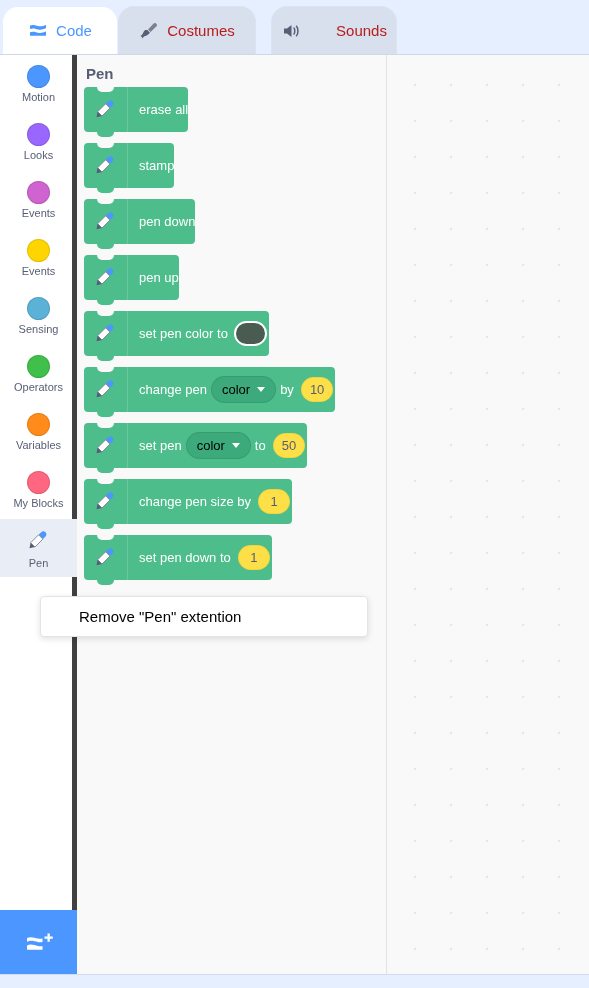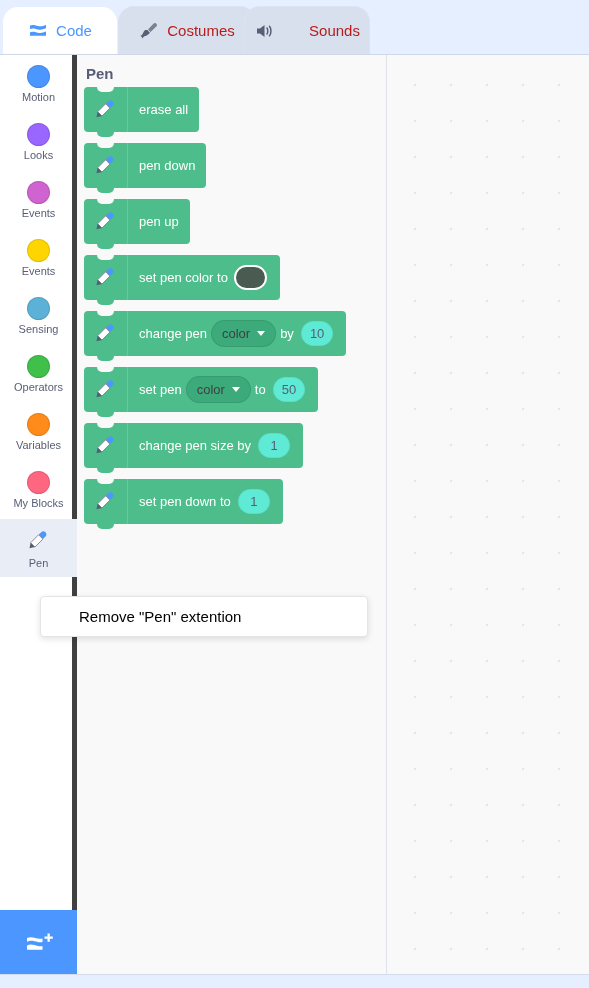--- a/index.html
+++ b/index.html
@@ -45,21 +45,21 @@
     background: #d7e0ec;
   }
   .tab.active {
     background: #ffffff;
     color: #4c97ff;
     z-index: 5;
     border-color: #e6efff;
   }
   .tab:nth-child(1) { left: 2px;   width: 116px; }
   .tab:nth-child(2) { left: 118px; width: 138px; }
-  .tab:nth-child(3) { left: 244px; width: 126px; gap: 35px; }
+  .tab:nth-child(3) { left: 271px; width: 126px; gap: 35px; }
 
   .tab-icon { width: 20px; height: 20px; display: block; flex: 0 0 20px; }
 
   
   .body-area {
     position: absolute;
     left: 0; top: 54px;
     width: 589px; height: 920px;
     background: #ffffff;
     border-top: 1px solid #cfd8e6;
@@ -133,21 +133,20 @@
   .block {
     position: relative;
     margin: 0 0 11px 7px;
     height: 45px;
     background: #4cbd8b;
     border-radius: 4px;
     display: flex;
     align-items: center;
     cursor: pointer;
     width: max-content;
-    padding-right: 11px;
   }
   
   .block::before {
     content: "";
     position: absolute;
     left: 13px; top: 0;
     width: 17px; height: 5px;
     background: #f9f9f9;
     border-bottom-left-radius: 5px;
     border-bottom-right-radius: 5px;
@@ -177,37 +176,37 @@
     margin-right: 11px;
   }
   .blk-text {
     font-size: 13px;
     color: #ffffff;
     white-space: nowrap;
     line-height: 14px;
   }
 
   .blk-num {
-    background: #5eead4;
+    background: #fde047;
     color: #575e75;
     font-size: 13px;
     border-radius: 14px;
     min-width: 32px;
     height: 25px;
     display: inline-flex;
     align-items: center;
     justify-content: center;
     padding: 0 8px;
     margin: 0 2px;
     border: 1px solid rgba(0,0,0,0.05);
     cursor: text;
   }
   .blk-dropdown {
     background: #3daa7b;
-    color: #404040;
+    color: #000000;
     font-size: 13px;
     border-radius: 14px;
     height: 27px;
     display: inline-flex;
     align-items: center;
     gap: 7px;
     padding: 0 10px;
     margin: 0 4px;
     border: 1px solid rgba(0,0,0,0.08);
     cursor: pointer;
@@ -381,20 +380,31 @@
             <svg viewBox="0 0 26 26" xmlns="http://www.w3.org/2000/svg">
               <path d="M15.2 4.2c1.2-1.2 3.1-1.2 4.3 0 1.2 1.2 1.2 3.1 0 4.3l-2.6 2.6-4.3-4.3z" fill="#4c97ff"></path>
               <path d="M12.6 6.8l4.3 4.3-8 8-4.3-4.3z" fill="#ffffff" stroke="#7c8091" stroke-width="0.9"></path>
               <path d="M4.6 14.8l4.3 4.3-5.4 1.1z" fill="#575e75"></path>
             </svg>
           </span>
           <span class="blk-sep"></span>
           <span class="blk-text">erase all</span>
         </div>
 
+        <div class="block">
+          <span class="blk-icon">
+            <svg viewBox="0 0 26 26" xmlns="http://www.w3.org/2000/svg">
+              <path d="M15.2 4.2c1.2-1.2 3.1-1.2 4.3 0 1.2 1.2 1.2 3.1 0 4.3l-2.6 2.6-4.3-4.3z" fill="#4c97ff"></path>
+              <path d="M12.6 6.8l4.3 4.3-8 8-4.3-4.3z" fill="#ffffff" stroke="#7c8091" stroke-width="0.9"></path>
+              <path d="M4.6 14.8l4.3 4.3-5.4 1.1z" fill="#575e75"></path>
+            </svg>
+          </span>
+          <span class="blk-sep"></span>
+          <span class="blk-text">stamp</span>
+        </div>
 
         <div class="block">
           <span class="blk-icon">
             <svg viewBox="0 0 26 26" xmlns="http://www.w3.org/2000/svg">
               <path d="M15.2 4.2c1.2-1.2 3.1-1.2 4.3 0 1.2 1.2 1.2 3.1 0 4.3l-2.6 2.6-4.3-4.3z" fill="#4c97ff"></path>
               <path d="M12.6 6.8l4.3 4.3-8 8-4.3-4.3z" fill="#ffffff" stroke="#7c8091" stroke-width="0.9"></path>
               <path d="M4.6 14.8l4.3 4.3-5.4 1.1z" fill="#575e75"></path>
             </svg>
           </span>
           <span class="blk-sep"></span>

